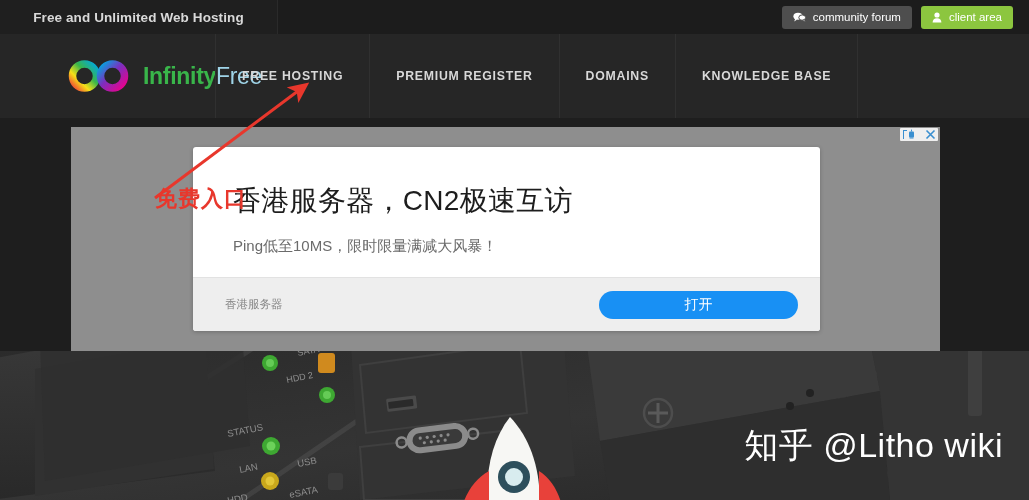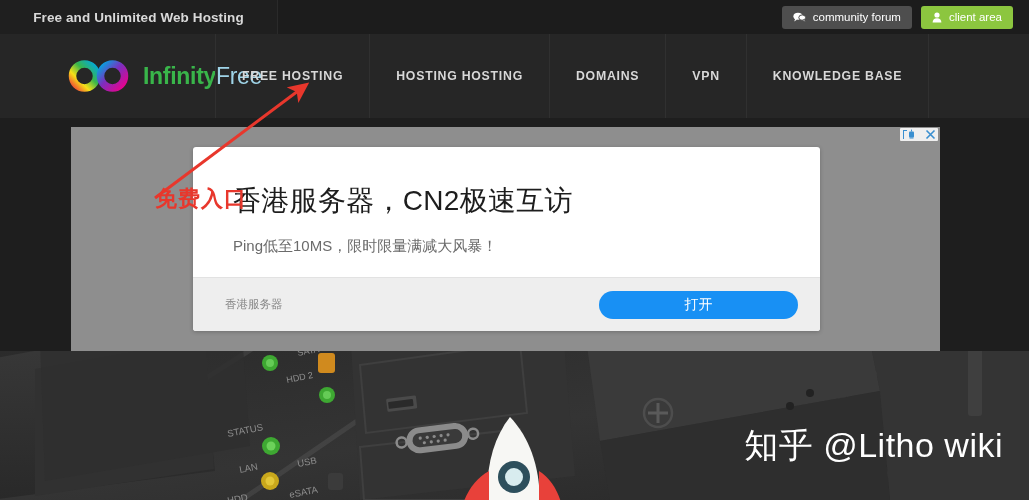--- a/index.html
+++ b/index.html
@@ -192,23 +192,22 @@
           <path d="M8 26 C18 26 25 8 30.5 8 C36 8 43 26 53 26" fill="none" stroke="#262626" stroke-width="3.4" opacity="0"></path>
         </svg>
       </span>
       <span class="logo-text">
         <span class="t1">Infinity</span><span class="t2">Free</span>
       </span>
     </div>
 
     <div class="nav-items">
       <div class="nav-item">FREE HOSTING</div>
-      <div class="nav-item">HOSTING HOSTING</div>
+      <div class="nav-item">PREMIUM REGISTER</div>
       <div class="nav-item">DOMAINS</div>
-      <div class="nav-item">VPN</div>
       <div class="nav-item">KNOWLEDGE BASE</div>
     </div>
   </div>
 
   <div class="ad-band">
 
     <div class="adchoices">
       <span>
         <svg width="22" height="11" viewBox="0 0 22 11">
           <path d="M1 1 L5 1 L5 2 L2 2 L2 10 L1 10 Z" fill="#3a8fd0"></path>

